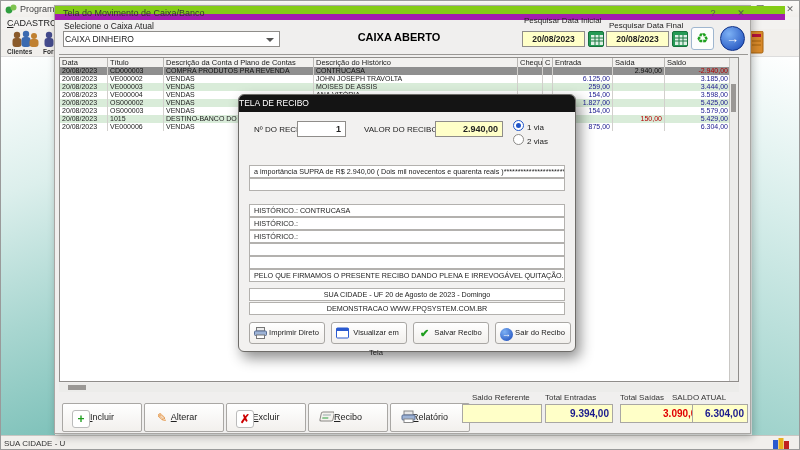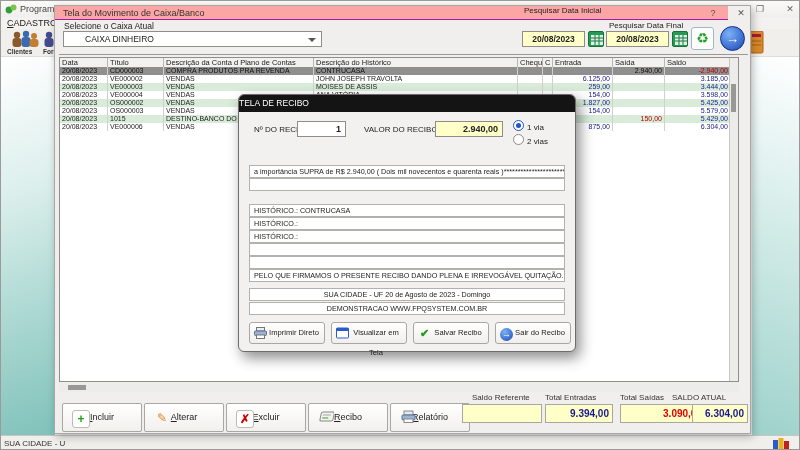--- a/index.html
+++ b/index.html
@@ -10,21 +10,21 @@
   
   .o-titlebar{left:0;top:0;width:800px;height:16px;background:linear-gradient(#fbfaf8,#f1efec);font-size:9px;line-height:16px;}
   .o-menubar{left:0;top:16px;width:800px;height:12px;background:#f3f2f0;font-size:9px;line-height:12px;}
   .o-toolbar{left:0;top:28px;width:800px;height:28px;background:#f1efec;border-bottom:1px solid #ddd;}
   .deco-left{left:0;top:56px;width:54px;height:378px;background:linear-gradient(160deg,#ffffff 0%,#dcefec 35%,#a8d6d0 70%,#7fc2ba 100%);}
   .deco-right{left:751px;top:56px;width:49px;height:378px;background:linear-gradient(200deg,#ffffff 0%,#d8eeeb 40%,#9ed2cb 100%);}
   .o-statusbar{left:0;top:434px;width:800px;height:16px;background:#f1efec;border-top:1px solid #c8c6c2;font-size:8px;line-height:15px;}
   
   #mov-window{left:53px;top:4px;width:697px;height:429px;background:#f0efee;border:1px solid #a9a7a4;
               box-shadow:2px 3px 8px rgba(0,0,0,.25);font-size:9px;}
-  .w-titlebar{left:0;top:0;width:673px;height:14px;background:#fca5a5;border-bottom:1px solid #a21caf;font-size:9px;line-height:14px;color:#333;}
+  .w-titlebar{left:0;top:0;width:730px;height:14px;background:#84cc16;border-bottom:6px solid #a21caf;font-size:9px;line-height:14px;color:#333;}
   .field{background:#fff;border:1px solid #8f8d8a;}
   .yellow{background:#ffffc8;}
   .combo-arrow{position:absolute;right:5px;top:6px;width:0;height:0;border-left:4px solid transparent;border-right:4px solid transparent;border-top:4px solid #555;}
   .cal-btn{background:#259a55;border:1px solid #17713b;border-radius:2px;}
   .round-btn{border:1px solid #9fb6cf;background:#fdfdfd;border-radius:3px;text-align:center;cursor:default;}
   
   #grid{left:4px;top:51px;width:680px;height:325px;background:#ffffff;border:1px solid #8f8d8a;}
   .g-head{position:absolute;left:0;top:0;width:670px;height:9px;background:#f2f1ef;border-bottom:1px solid #b9b7b4;}
   .g-row{position:absolute;left:0;width:670px;height:8px;}
   .cell{position:absolute;top:0;height:100%;line-height:8px;font-size:7px;overflow:hidden;white-space:nowrap;
@@ -130,27 +130,28 @@
   </div>
 
   <div class="abs" id="mov-window">
     <div class="abs w-titlebar">
       <span class="abs nowrap" style="left:8px;top:0;width:400px;">Tela do Movimento de Caixa/Banco</span>
       <span class="abs" style="left:650px;top:0;width:16px;text-align:center;color:#555;">?</span>
       <span class="abs" style="left:678px;top:0;width:16px;text-align:center;color:#555;">✕</span>
     </div>
 
     <span class="abs nowrap" style="left:9px;top:15px;font-size:8.5px;">Selecione o Caixa Atual</span>
-    <div class="abs field" style="left:8px;top:25px;width:259px;height:16px;line-height:14px;padding-left:21px;font-size:8.5px;">
+    <div class="abs field" style="left:8px;top:25px;width:217px;height:16px;line-height:14px;padding-left:1px;font-size:8.5px;">
       <span>CAIXA DINHEIRO</span>
       <span class="combo-arrow"></span>
     </div>
 
-
-    <span class="abs nowrap" style="left:469px;top:0;font-size:8px;">Pesquisar Data Inicial</span>
+    <div class="abs nowrap" style="left:274px;top:25px;width:140px;text-align:center;font-weight:bold;font-size:11px;color:#000;">CAIXA ABERTO</div>
+
+    <span class="abs nowrap" style="left:469px;top:10px;font-size:8px;">Pesquisar Data Inicial</span>
     <div class="abs field yellow" style="left:467px;top:25px;width:63px;height:16px;line-height:14px;text-align:center;font-weight:bold;font-size:8.5px;">20/08/2023</div>
     <div class="abs cal-btn" style="left:533px;top:25px;width:16px;height:16px;">
       <svg width="14" height="14" style="margin:0 1px;">
           <rect x="1" y="3" width="12" height="10" fill="#fff" opacity=".85"></rect>
           <line x1="1" y1="6" x2="13" y2="6" stroke="#1c7a42"></line>
           <line x1="1" y1="9" x2="13" y2="9" stroke="#1c7a42"></line>
           <line x1="5" y1="3" x2="5" y2="13" stroke="#1c7a42"></line>
           <line x1="9" y1="3" x2="9" y2="13" stroke="#1c7a42"></line>
         </svg>
     </div>

